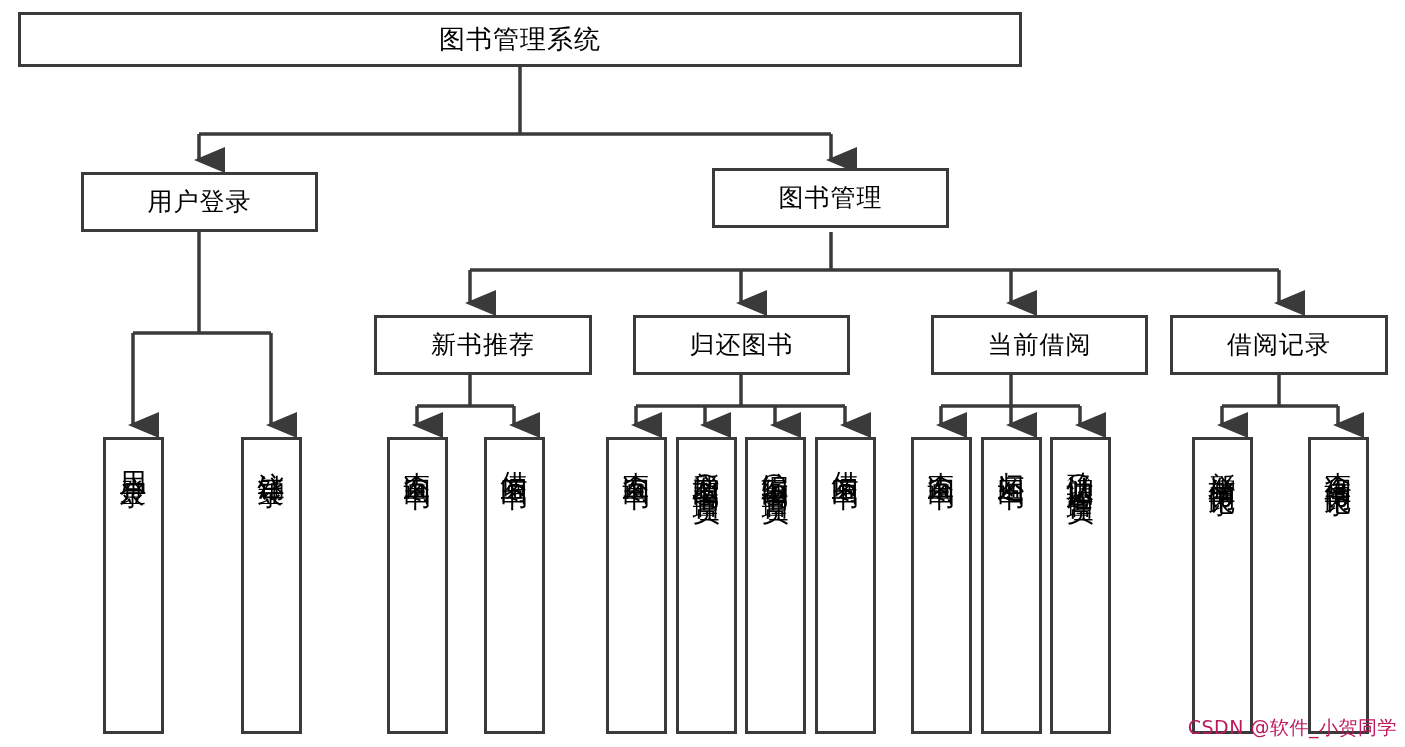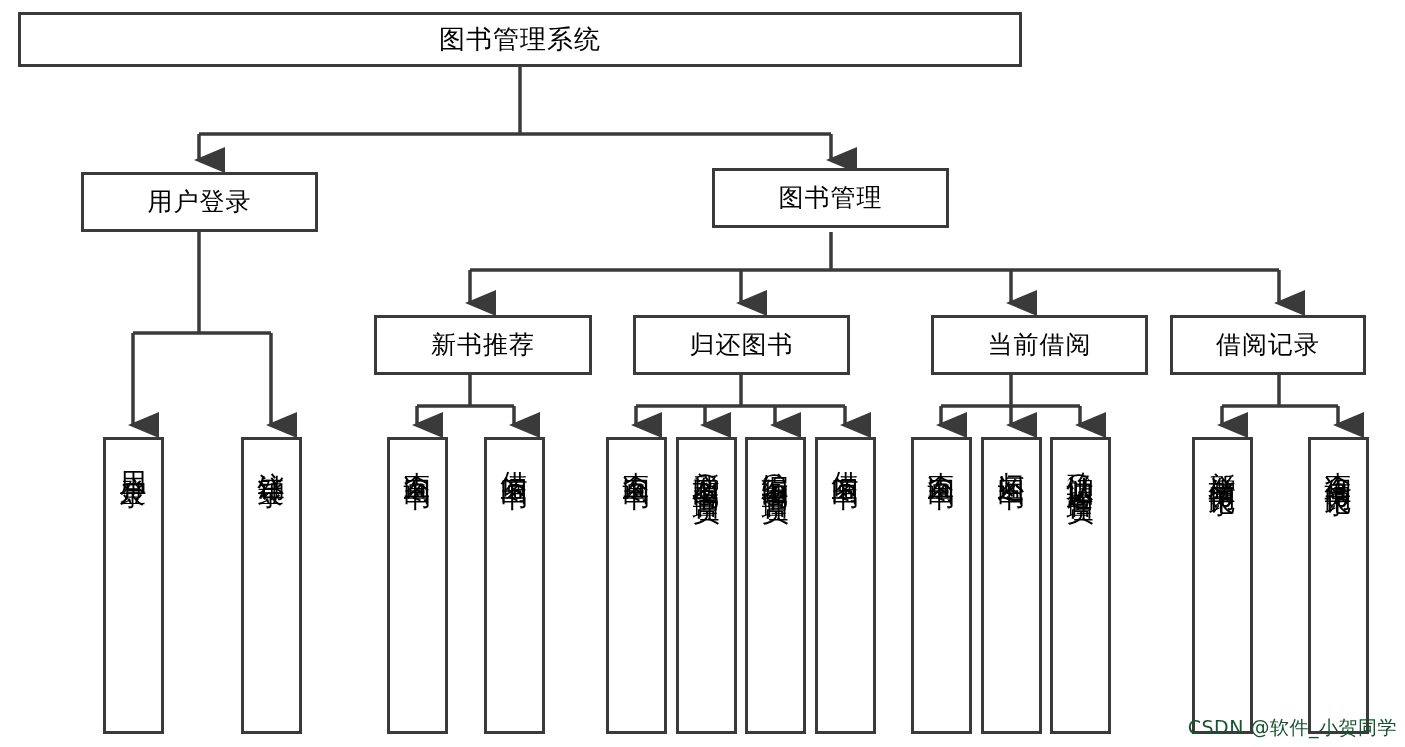--- a/index.html
+++ b/index.html
@@ -62,21 +62,21 @@
     font-size: 27px;
     letter-spacing: 4px;
     line-height: 1;
     white-space: nowrap;
   }
   #watermark {
     position: absolute;
     right: 8px;
     bottom: 6px;
     font-size: 19px;
-    color: #14532d;
+    color: #be185d;
     letter-spacing: 0.5px;
     white-space: nowrap;
     user-select: none;
   }
 </style>
 </head>
 <body>
 
 <div id="diagram-root">
 
@@ -143,21 +143,21 @@
 
   <div class="node horiz" style="left:374px; top:315px; width:218px; height:60px;">
     <span class="node-label">新书推荐</span>
   </div>
   <div class="node horiz" style="left:633px; top:315px; width:217px; height:60px;">
     <span class="node-label">归还图书</span>
   </div>
   <div class="node horiz" style="left:903px; top:315px; width:217px; height:60px;margin-left:28px;">
     <span class="node-label">当前借阅</span>
   </div>
-  <div class="node horiz" style="left:1170px; top:315px; width:196px; height:60px;">
+  <div class="node horiz" style="left:1170px; top:315px; width:218px; height:60px;">
     <span class="node-label">借阅记录</span>
   </div>
 
   <div class="node vert" style="left:103px; top:437px; width:61px; height:297px;">
     <span class="node-label">用户登录</span>
   </div>
   <div class="node vert" style="left:241px; top:437px; width:61px; height:297px;">
     <span class="node-label">注销登录</span>
   </div>
 

